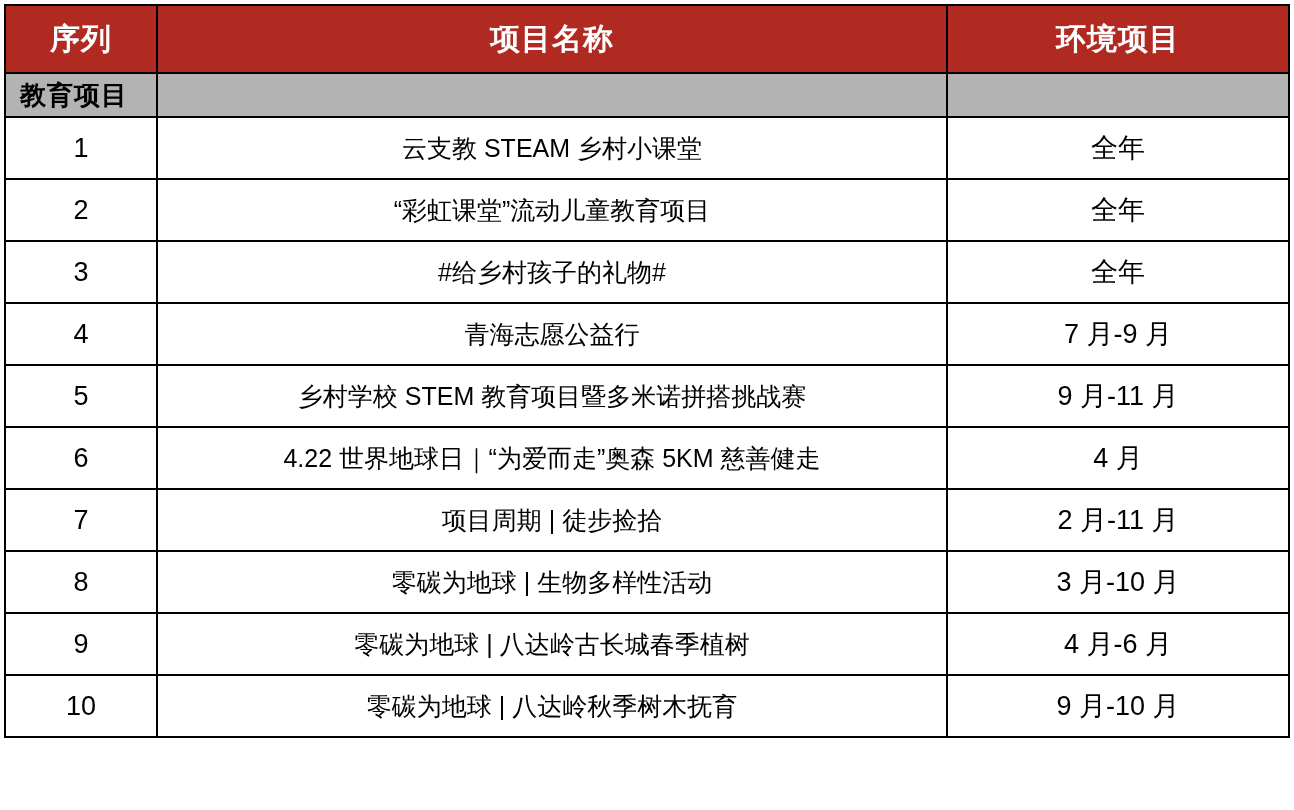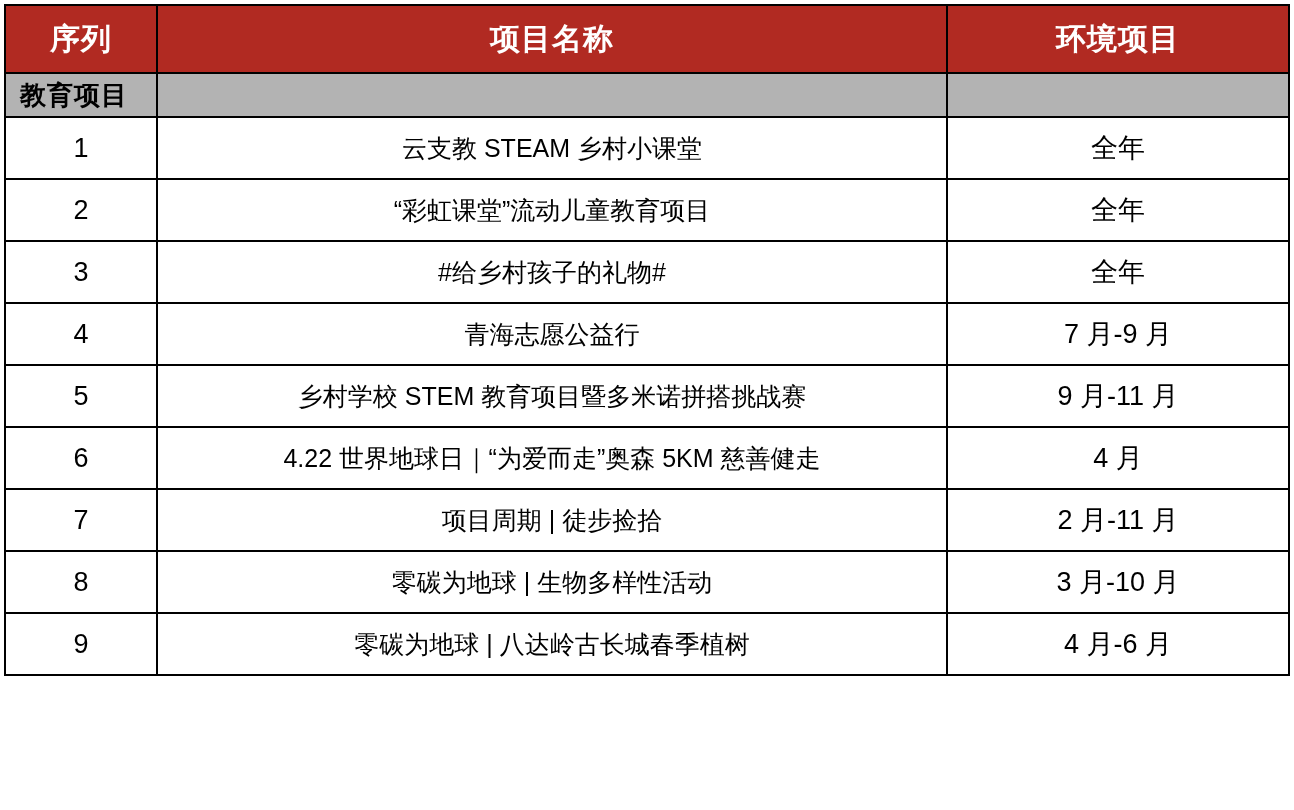--- a/index.html
+++ b/index.html
@@ -135,15 +135,20 @@
       <tr class="data-row">
         <td class="cell-index">8</td>
         <td class="cell-name">零碳为地球 | 生物多样性活动</td>
         <td class="cell-cycle">3 月-10 月</td>
       </tr>
       <tr class="data-row">
         <td class="cell-index">9</td>
         <td class="cell-name">零碳为地球 | 八达岭古长城春季植树</td>
         <td class="cell-cycle">4 月-6 月</td>
       </tr>
+      <tr class="data-row">
+        <td class="cell-index">10</td>
+        <td class="cell-name">零碳为地球 | 八达岭秋季树木抚育</td>
+        <td class="cell-cycle">9 月-10 月</td>
+      </tr>
     </tbody>
   </table>
 </div>
 
 </body></html>

